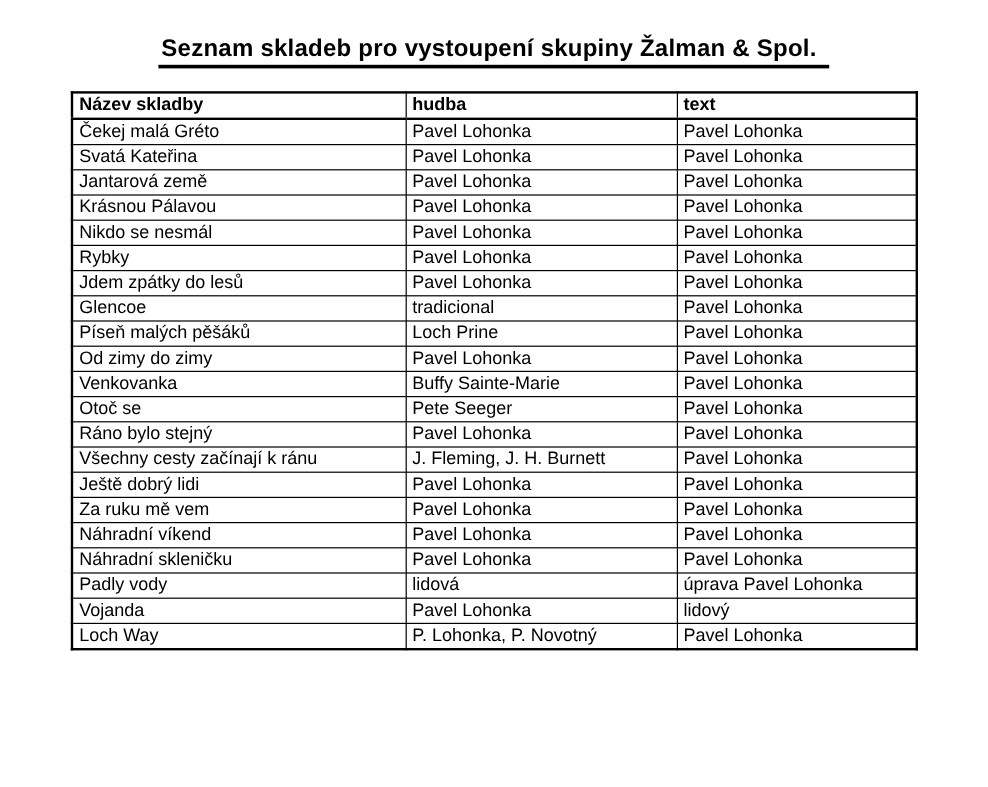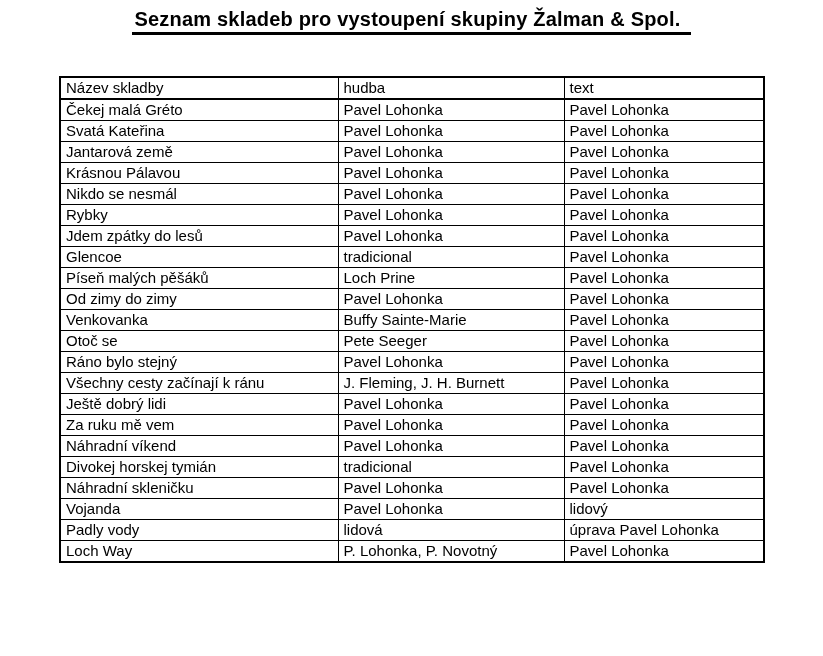--- a/index.html
+++ b/index.html
@@ -15,21 +15,21 @@
   }
   .page{
     position:relative;
     width:823px;
     height:656px;
     background:var(--bg-color);
     overflow:hidden;
   }
   .title-wrap{
     position:absolute;
-    top:8px;
+    top:30px;
     left:0;
     width:100%;
     text-align:center;
   }
   .doc-title{
     display:inline-block;
     font-size:20px;
     font-weight:bold;
     letter-spacing:0.2px;
     border-bottom:3px solid var(--border-color);
@@ -54,21 +54,21 @@
     font-size:15px;
     line-height:19px;
     height:20px;
     padding:0 2px 1px 5px;
     text-align:left;
     vertical-align:middle;
     white-space:nowrap;
     overflow:hidden;
   }
   table.song-table th{
-    font-weight:normal;
+    font-weight:bold;
     border-bottom:2px solid var(--border-color);
     margin-left:12px;
   }
 </style>
 </head>
 <body>
 
 <div class="page">
 
   <div class="title-wrap">
@@ -168,40 +168,35 @@
           <td>Za ruku mě vem</td>
           <td>Pavel Lohonka</td>
           <td>Pavel Lohonka</td>
         </tr>
         <tr>
           <td>Náhradní víkend</td>
           <td>Pavel Lohonka</td>
           <td>Pavel Lohonka</td>
         </tr>
         <tr>
-          <td>Divokej horskej tymián</td>
-          <td>tradicional</td>
-          <td>Pavel Lohonka</td>
-        </tr>
-        <tr>
           <td>Náhradní skleničku</td>
           <td>Pavel Lohonka</td>
           <td>Pavel Lohonka</td>
-        </tr>
-        <tr>
-          <td>Vojanda</td>
-          <td>Pavel Lohonka</td>
-          <td>lidový</td>
         </tr>
         <tr>
           <td>Padly vody</td>
           <td>lidová</td>
           <td>úprava Pavel Lohonka</td>
         </tr>
         <tr>
+          <td>Vojanda</td>
+          <td>Pavel Lohonka</td>
+          <td>lidový</td>
+        </tr>
+        <tr>
           <td>Loch Way</td>
           <td>P. Lohonka, P. Novotný</td>
           <td>Pavel Lohonka</td>
         </tr>
       </tbody>
   </table>
 
 </div>
 
 </body></html>

